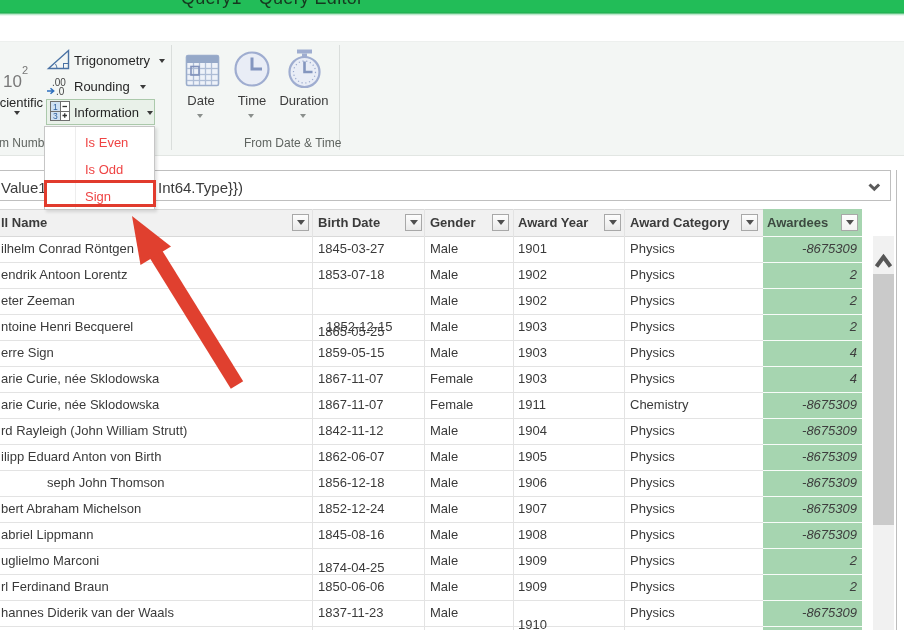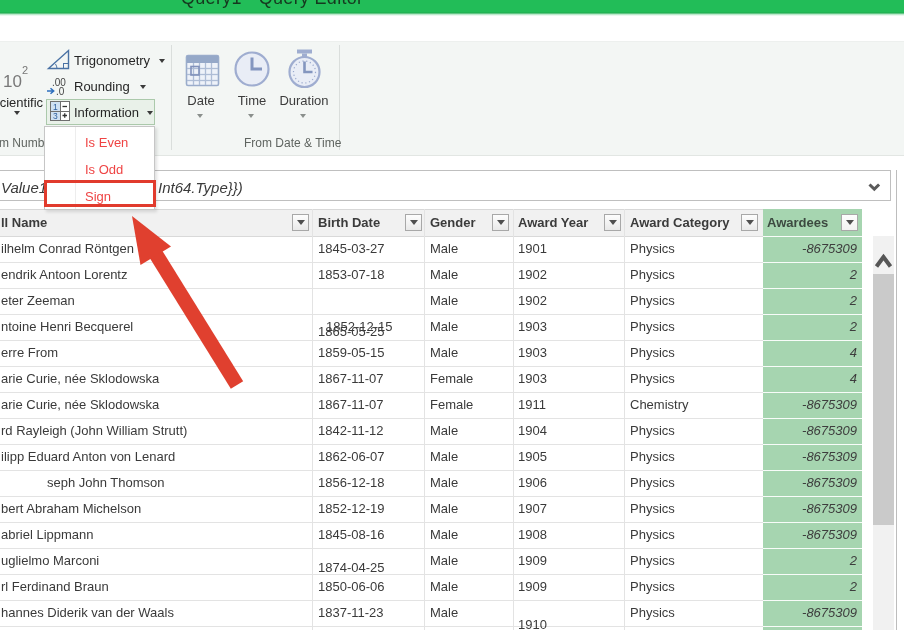--- a/index.html
+++ b/index.html
@@ -24,21 +24,21 @@
   background:#e9f1e9;border:1px solid #abc9ab;}
 
 #menu{position:absolute;left:44px;top:126px;width:109px;height:82px;background:#fff;
   border:1px solid #c6c6c6;box-shadow:2px 2px 3px rgba(0,0,0,.12);}
 #menu .gut{position:absolute;left:30px;top:0;width:1px;height:82px;background:#ededed;}
 .mi{position:absolute;left:40px;width:68px;height:27px;line-height:27px;font-size:13px;color:#ef4444;}
 #redrect{position:absolute;left:44px;top:180px;width:106px;height:21px;border:3px solid #e13b2d;}
 
 #fbar{position:absolute;left:-6px;top:170px;width:895px;height:29px;background:#fff;
   border:1px solid #bfbfbf;}
-#ftext1,#ftext2{position:absolute;top:179px;font-size:15px;color:#3b3b3b;font-style:italic;}
+#ftext1,#ftext2{position:absolute;top:179px;font-size:15px;color:#3b3b3b;}
 
 #thead{position:absolute;left:0;top:209px;width:763px;height:27px;background:#f1f1f1;
   border-top:1px solid #d8d8d8;}
 .ht{position:absolute;top:215px;font-size:13px;font-weight:bold;color:#3b3b3b;white-space:nowrap;}
 .fb{position:absolute;top:214px;width:15px;height:15px;background:linear-gradient(#fdfdfd,#e9e9e9);
   border:1px solid #a8a8a8;}
 .fbg{background:linear-gradient(#fdfdfd,#f2f2f2);}
 .ft{position:absolute;left:3.5px;top:5px;width:0;height:0;border-left:4px solid transparent;
   border-right:4px solid transparent;border-top:5px solid #4f4f4f;}
 
@@ -218,21 +218,21 @@
 <span class="bc" style="left:430px;top:288px;">Male</span>
 <span class="bc" style="left:518px;top:288px;">1902</span>
 <span class="bc" style="left:630px;top:288px;">Physics</span>
 <span class="gc" style="top:288px;">2</span>
 <span class="bc" style="left:1px;top:314px;">ntoine Henri Becquerel</span>
 <span class="bc" style="left:318px;top:314px;margin-left:8px;">1852-12-15</span>
 <span class="bc" style="left:430px;top:314px;">Male</span>
 <span class="bc" style="left:518px;top:314px;">1903</span>
 <span class="bc" style="left:630px;top:314px;">Physics</span>
 <span class="gc" style="top:314px;">2</span>
-<span class="bc" style="left:1px;top:340px;">erre From</span>
+<span class="bc" style="left:1px;top:340px;">erre Sign</span>
 <span class="bc" style="left:318px;top:340px;">1859-05-15</span>
 <span class="bc" style="left:430px;top:340px;">Male</span>
 <span class="bc" style="left:518px;top:340px;">1903</span>
 <span class="bc" style="left:630px;top:340px;">Physics</span>
 <span class="gc" style="top:340px;">4</span>
 <span class="bc" style="left:1px;top:366px;">arie Curie, née Sklodowska</span>
 <span class="bc" style="left:318px;top:366px;">1867-11-07</span>
 <span class="bc" style="left:430px;top:366px;">Female</span>
 <span class="bc" style="left:518px;top:366px;">1903</span>
 <span class="bc" style="left:630px;top:366px;">Physics</span>
@@ -242,34 +242,34 @@
 <span class="bc" style="left:430px;top:392px;">Female</span>
 <span class="bc" style="left:518px;top:392px;">1911</span>
 <span class="bc" style="left:630px;top:392px;">Chemistry</span>
 <span class="gc" style="top:392px;">-8675309</span>
 <span class="bc" style="left:1px;top:418px;">rd Rayleigh (John William Strutt)</span>
 <span class="bc" style="left:318px;top:418px;">1842-11-12</span>
 <span class="bc" style="left:430px;top:418px;">Male</span>
 <span class="bc" style="left:518px;top:418px;">1904</span>
 <span class="bc" style="left:630px;top:418px;">Physics</span>
 <span class="gc" style="top:418px;">-8675309</span>
-<span class="bc" style="left:1px;top:444px;">ilipp Eduard Anton von Lenard</span>
+<span class="bc" style="left:1px;top:444px;">ilipp Eduard Anton von Birth</span>
 <span class="bc" style="left:318px;top:444px;">1862-06-07</span>
 <span class="bc" style="left:430px;top:444px;">Male</span>
 <span class="bc" style="left:518px;top:444px;">1905</span>
 <span class="bc" style="left:630px;top:444px;">Physics</span>
 <span class="gc" style="top:444px;">-8675309</span>
 <span class="bc" style="left:1px;top:470px;padding-left:46px;">seph John Thomson</span>
 <span class="bc" style="left:318px;top:470px;">1856-12-18</span>
 <span class="bc" style="left:430px;top:470px;">Male</span>
 <span class="bc" style="left:518px;top:470px;">1906</span>
 <span class="bc" style="left:630px;top:470px;">Physics</span>
 <span class="gc" style="top:470px;">-8675309</span>
 <span class="bc" style="left:1px;top:496px;">bert Abraham Michelson</span>
-<span class="bc" style="left:318px;top:496px;">1852-12-19</span>
+<span class="bc" style="left:318px;top:496px;">1852-12-24</span>
 <span class="bc" style="left:430px;top:496px;">Male</span>
 <span class="bc" style="left:518px;top:496px;">1907</span>
 <span class="bc" style="left:630px;top:496px;">Physics</span>
 <span class="gc" style="top:496px;">-8675309</span>
 <span class="bc" style="left:1px;top:522px;">abriel Lippmann</span>
 <span class="bc" style="left:318px;top:522px;">1845-08-16</span>
 <span class="bc" style="left:430px;top:522px;">Male</span>
 <span class="bc" style="left:518px;top:522px;">1908</span>
 <span class="bc" style="left:630px;top:522px;">Physics</span>
 <span class="gc" style="top:522px;">-8675309</span>

